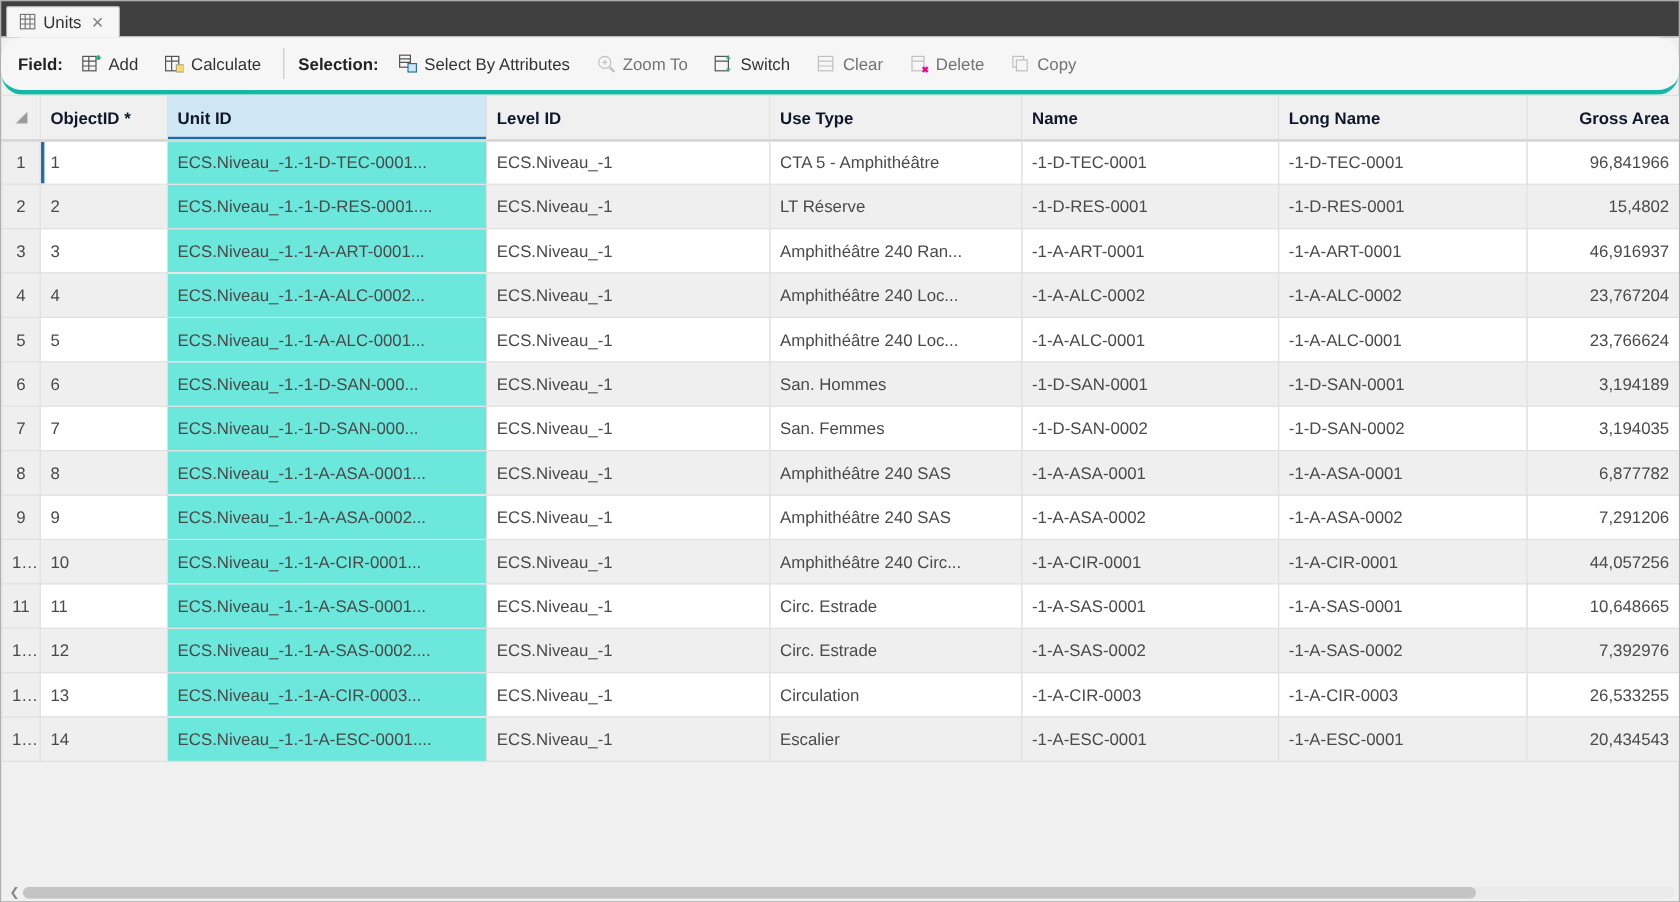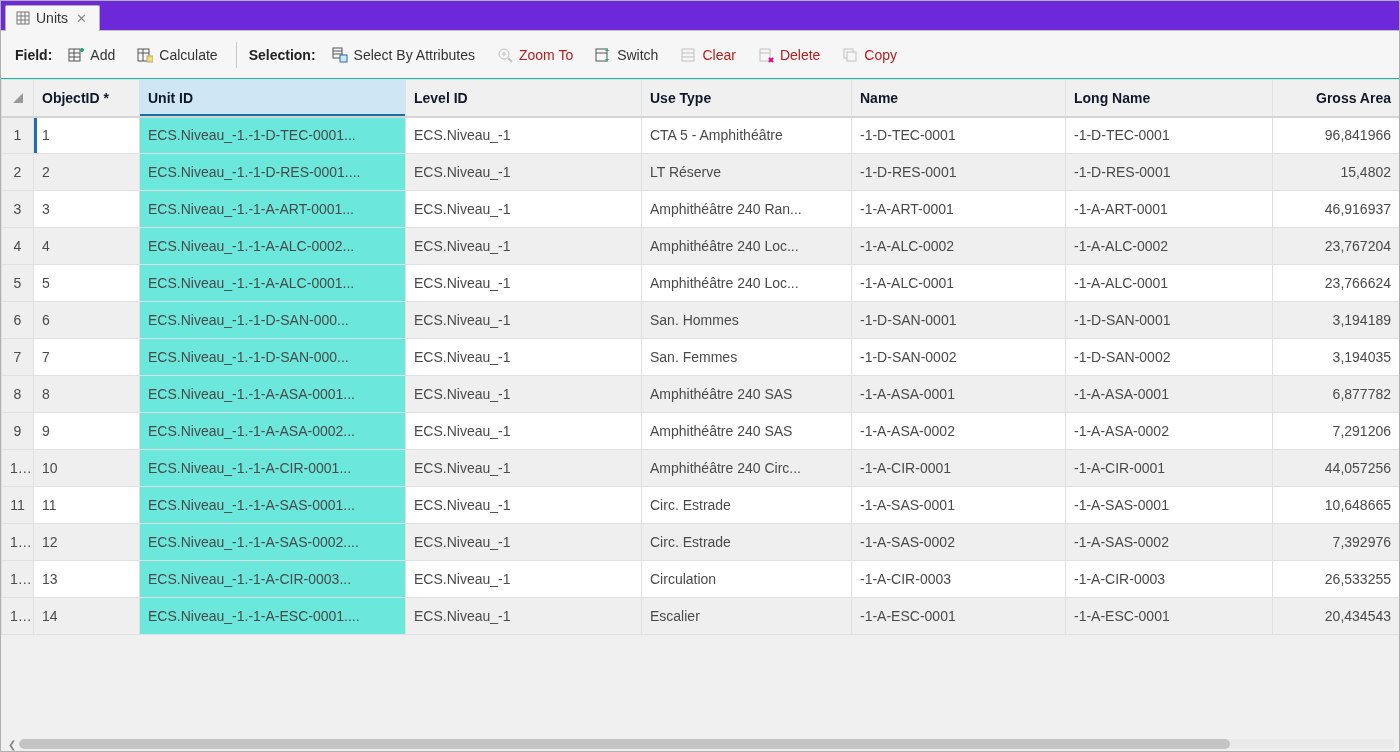--- a/index.html
+++ b/index.html
@@ -1,27 +1,27 @@
 <!DOCTYPE html>
 <html><head>
 <meta charset="utf-8">
 <style>
   * { box-sizing: border-box; margin: 0; padding: 0; }
   html, body { width: 1400px; height: 752px; overflow: hidden; font-family: "Segoe UI", Arial, sans-serif; font-size: 14px; background: #f0f0f0; color: #333; }
   .pane { display: flex; flex-direction: column; width: 1400px; height: 752px; border: 1px solid #b0b0b0; }
-  .tabstrip { display: flex; align-items: center; height: 30px; background: #6d28d9; border-bottom: 1px solid #c0c0c0; padding-left: 4px; }
+  .tabstrip { display: flex; align-items: center; height: 30px; background: #404040; border-bottom: 1px solid #c0c0c0; padding-left: 4px; }
   .tab { display: flex; align-items: center; gap: 6px; padding: 0 10px; height: 26px; background: #f6f6f6; border: 1px solid #b0b0b0; border-bottom: none; border-radius: 2px 2px 0 0; margin-top: 4px; }
   .tab .icon { color: #666; }
   .tab-close { color: #888; cursor: pointer; font-size: 13px; padding: 0 2px; }
-  .toolbar { display: flex; align-items: center; gap: 12px; height: 48px; padding: 0 14px; background: #f6f6f6; border-bottom: 1px solid #14b8a6; }
+  .toolbar { display: flex; align-items: center; gap: 12px; height: 48px; padding: 0 14px; background: #f6f6f6; border-bottom: 4px solid #14b8a6; border-radius: 18px; }
   .toolbar .group { display: flex; align-items: center; gap: 10px; }
   .toolbar .sep { width: 1px; height: 26px; background: #c8c8c8; }
   .toolbar .lbl { font-weight: 700; color: #222; }
   .toolbar .btn { display: flex; align-items: center; gap: 6px; padding: 4px 6px; border-radius: 3px; cursor: pointer; }
-  .toolbar .btn.disabled { color: #b91c1c; cursor: default; }
+  .toolbar .btn.disabled { color: #737373; cursor: default; }
   .toolbar .btn.disabled .icon svg { stroke: #c0c0c0; fill: #c0c0c0; }
   .icon svg { display: block; }
   .grid-wrap { flex: 1; overflow: hidden; position: relative; }
   .grid-inner { width: 1400px; height: calc(100% - 14px); overflow: hidden; }
   .data-table { border-collapse: collapse; width: 1395px; table-layout: fixed; }
   .data-table th, .data-table td { border: 1px solid #e0e0e0; padding: 0 8px; height: 37px; vertical-align: middle; text-align: left; overflow: hidden; white-space: nowrap; text-overflow: ellipsis; font-size: 14px; color: #4a4a4a; }
   .data-table thead th { background: #f0f0f0; font-weight: 600; color: #0f172a; border-bottom: 2px solid #d4d4d4; position: sticky; top: 0; }
   .data-table thead th.col-rownum { background: #f0f0f0; }
   .data-table thead th.sorted { background: #cfe6f5; }
   .data-table thead th .sort-ind { position: absolute; bottom:0; left:0; right:0; height:2px; background:#1c6ea4; }

